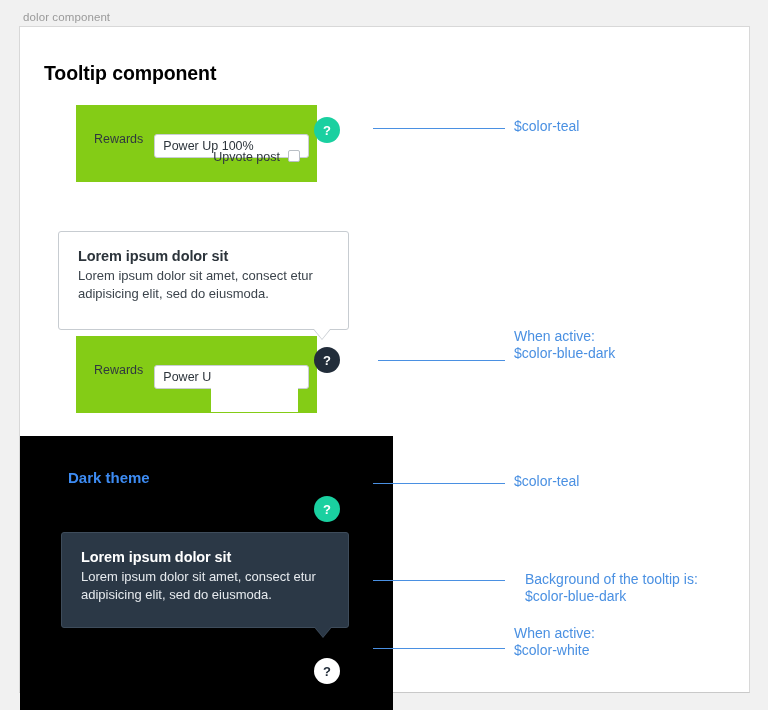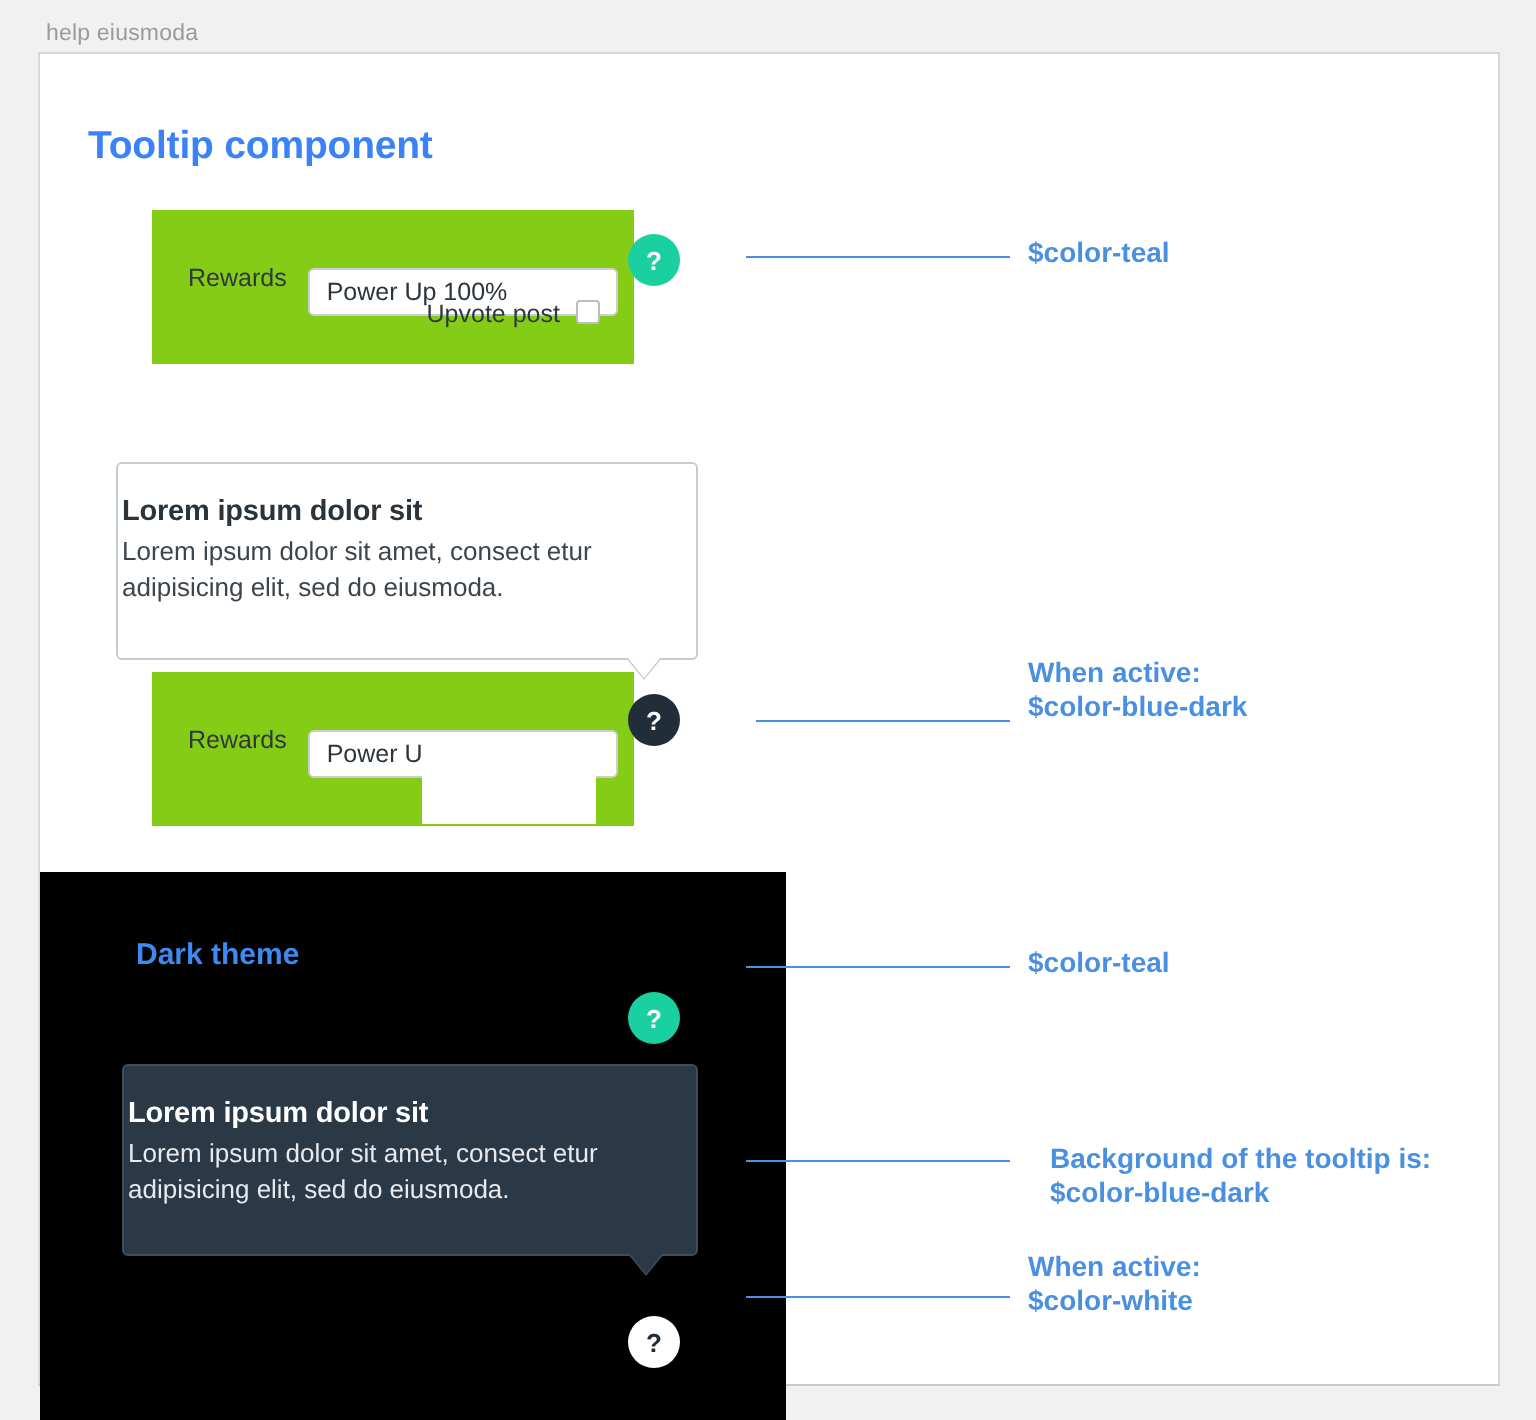--- a/index.html
+++ b/index.html
@@ -28,21 +28,21 @@
     position: absolute; left: 19px; top: 26px;
     width: 731px; height: 667px;
     background: #ffffff;
     border: 1px solid #d8d8d8;
     border-bottom-color: #c9c9c9;
   }
 
   
   .page-title {
     position: absolute; left: 24px; top: 22px;
-    font-size: 19.5px; font-weight: bold; color: #3b82f6;
+    font-size: 19.5px; font-weight: bold; color: #000000;
     letter-spacing: -.1px;
   }
 
   
   .form-group {
     position: absolute;
     background: #84cc16;
   }
   .fg1 { left: 56px; top: 78px;  width: 241px; height: 77px; }
   .fg2 { left: 56px; top: 309px; width: 241px; height: 77px; }
@@ -82,21 +82,21 @@
     user-select: none;
   }
   .badge-teal  { background: #1ad0a0; color: #ffffff; }
   .badge-dark  { background: #222d3a; color: #ffffff; }
   .badge-white { background: #ffffff; color: #222d3a; }
 
   
   .tooltip {
     position: absolute;
     border-radius: 3px;
-    padding: 16px 18px 18px 2px;
+    padding: 16px 18px 18px 19px;
   }
   .tooltip .tt-title {
     font-size: 14.5px; font-weight: bold; margin: 0 0 3px 0;
     letter-spacing: -.1px;
   }
   .tooltip .tt-body {
     font-size: 13px; line-height: 18px; margin: 0;
   }
   .tooltip-light {
     background: #ffffff;
@@ -151,28 +151,27 @@
   }
 
   
   .leader {
     position: absolute; height: 1px; background: #4a90e2;
   }
   .anno {
     position: absolute;
     font-size: 14px; line-height: 17px; color: #4a90e2;
     white-space: pre-line;
-    font-weight: bold;
   }
 </style>
 </head>
 <body>
 
 <div class="tabstrip">
-  <div class="tab-label">help eiusmoda</div>
+  <div class="tab-label">dolor component</div>
 </div>
 
 <div class="card">
 
   <h1 class="page-title">Tooltip component</h1>
 
   <div class="form-group fg1">
     <div class="field-row" style="left:18px; top:15px;">
       <span class="field-label">Rewards</span>
       <input class="text-input" type="text" value="Power Up 100%" style="">

